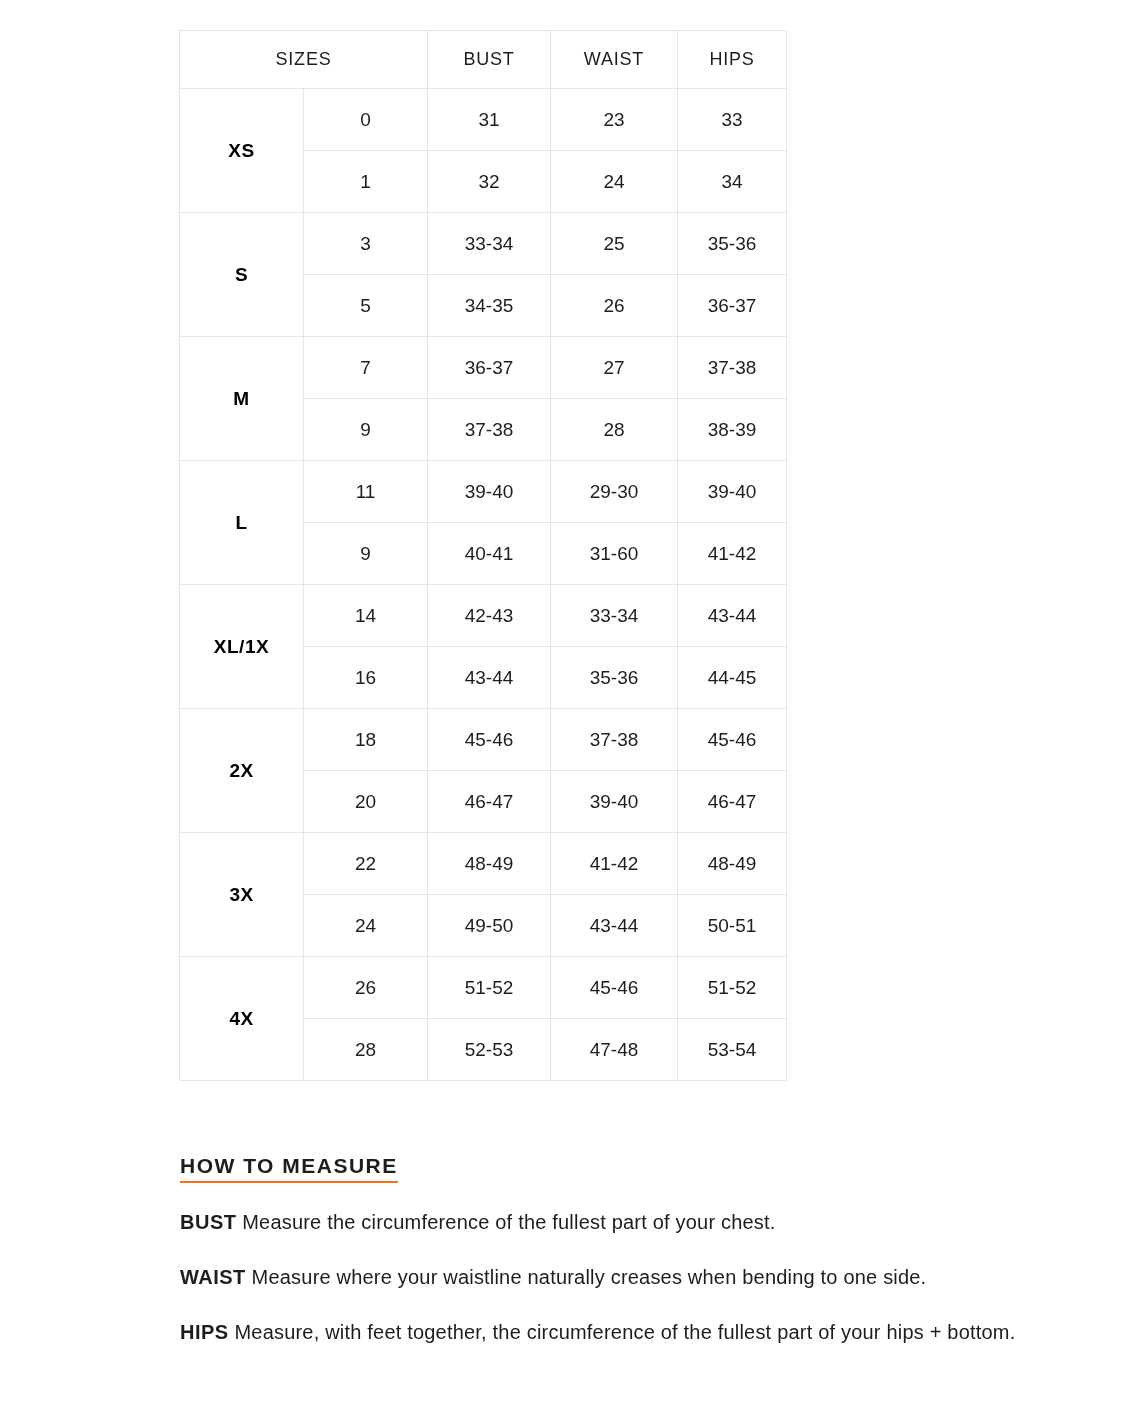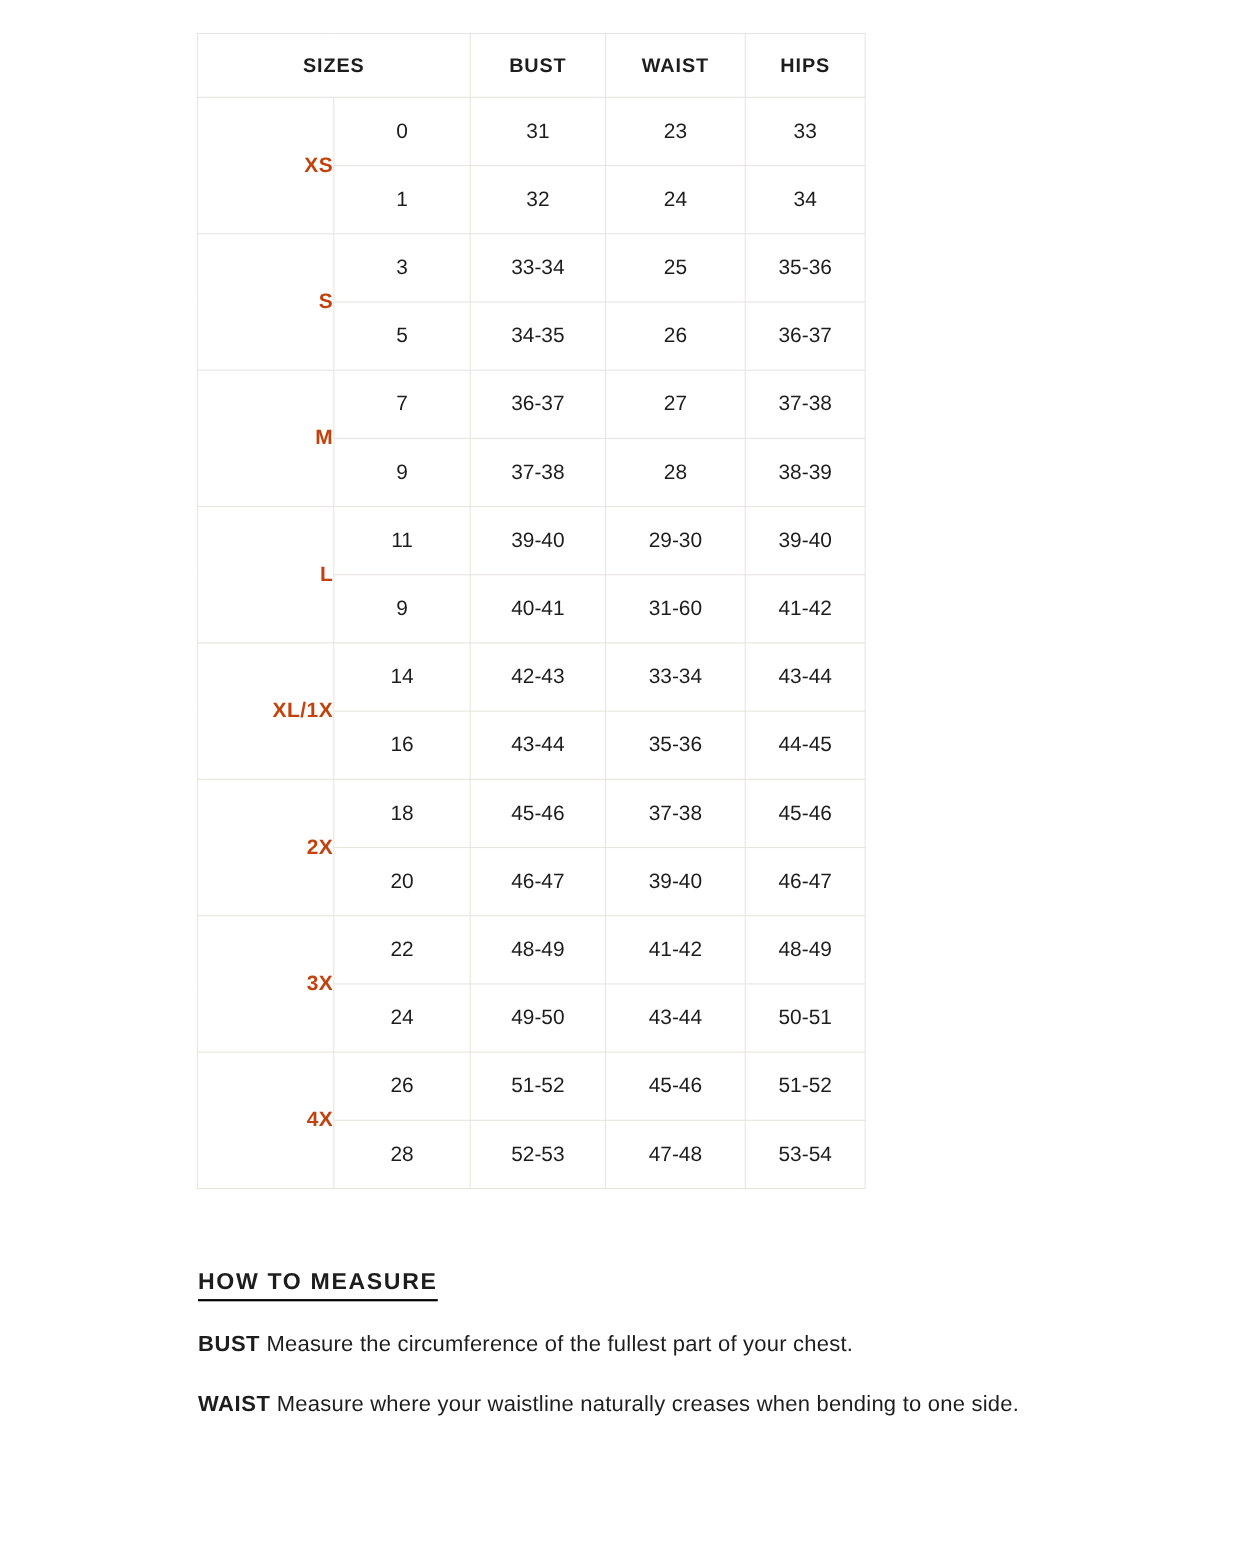--- a/index.html
+++ b/index.html
@@ -33,53 +33,52 @@
   table.size-chart td {
     border: 1px solid #e8e5de;
     text-align: center;
     vertical-align: middle;
     padding: 0;
     background: #ffffff;
   }
   table.size-chart thead th {
     height: 58px;
     font-size: 18px;
-    font-weight: 700;
+    font-weight: 400;
     letter-spacing: 0.8px;
     color: #1d1d1d;
   }
   table.size-chart tbody td {
     height: 62px;
     font-size: 19px;
     font-weight: 400;
     color: #1d1d1d;
   }
   table.size-chart tbody th.group-label {
     font-size: 19px;
     font-weight: 700;
     letter-spacing: 0.5px;
-    color: #c2410c;
-    text-align: right;
+    color: #000000;
   }
 
   
   .measure {
     position: absolute;
     left: 180px;
     top: 1153px;
     width: 930px;
   }
   .measure-title {
     display: inline-block;
     margin: 0 0 28px 0;
     font-size: 21px;
     line-height: 26px;
     font-weight: 700;
     letter-spacing: 1.5px;
-    border-bottom: 2px solid #000000;
+    border-bottom: 2px solid #f97316;
     padding-bottom: 2px;
     color: #1d1d1d;
   }
   .measure-item {
     margin: 0 0 33px 0;
     font-size: 20px;
     line-height: 22px;
     letter-spacing: 0.2px;
     color: #1d1d1d;
   }
@@ -226,13 +225,17 @@
 <div class="measure">
   <h2 class="measure-title">HOW TO MEASURE</h2>
   <p class="measure-item">
     <strong>BUST</strong>
     <span>Measure the circumference of the fullest part of your chest.</span>
   </p>
   <p class="measure-item">
     <strong>WAIST</strong>
     <span>Measure where your waistline naturally creases when bending to one side.</span>
   </p>
+  <p class="measure-item">
+    <strong>HIPS</strong>
+    <span>Measure, with feet together, the circumference of the fullest part of your hips + bottom.</span>
+  </p>
 </div>
 
 </body></html>

